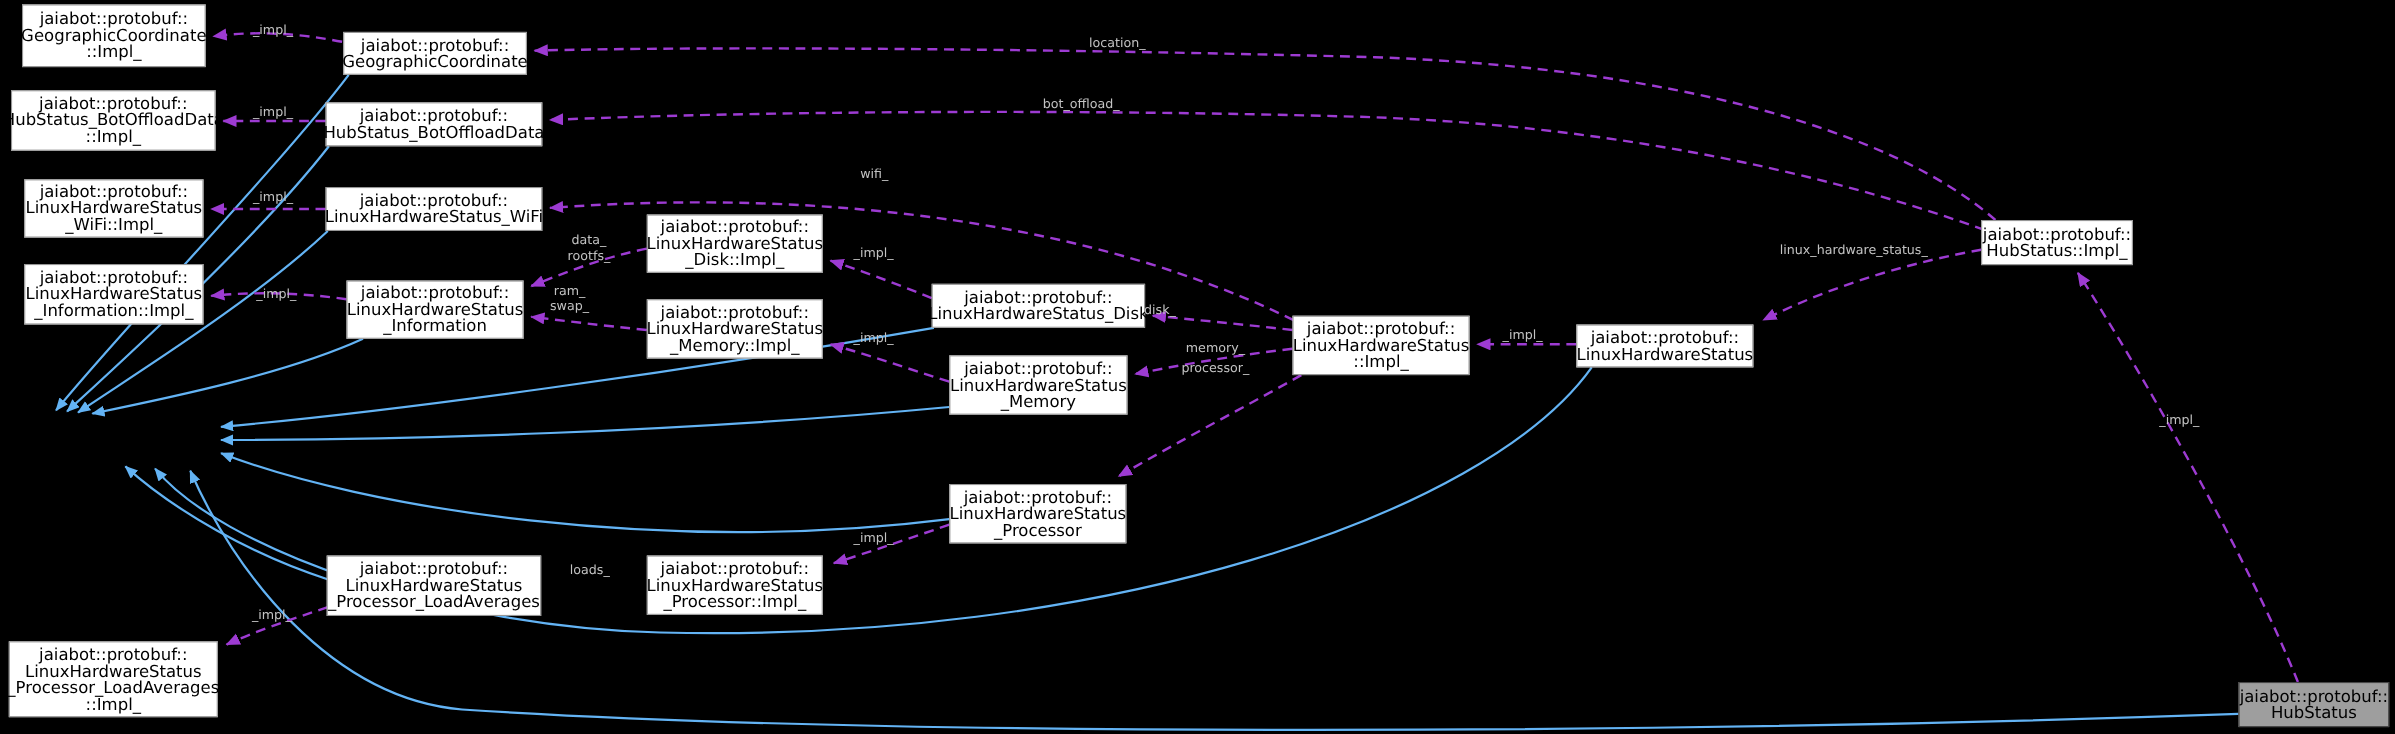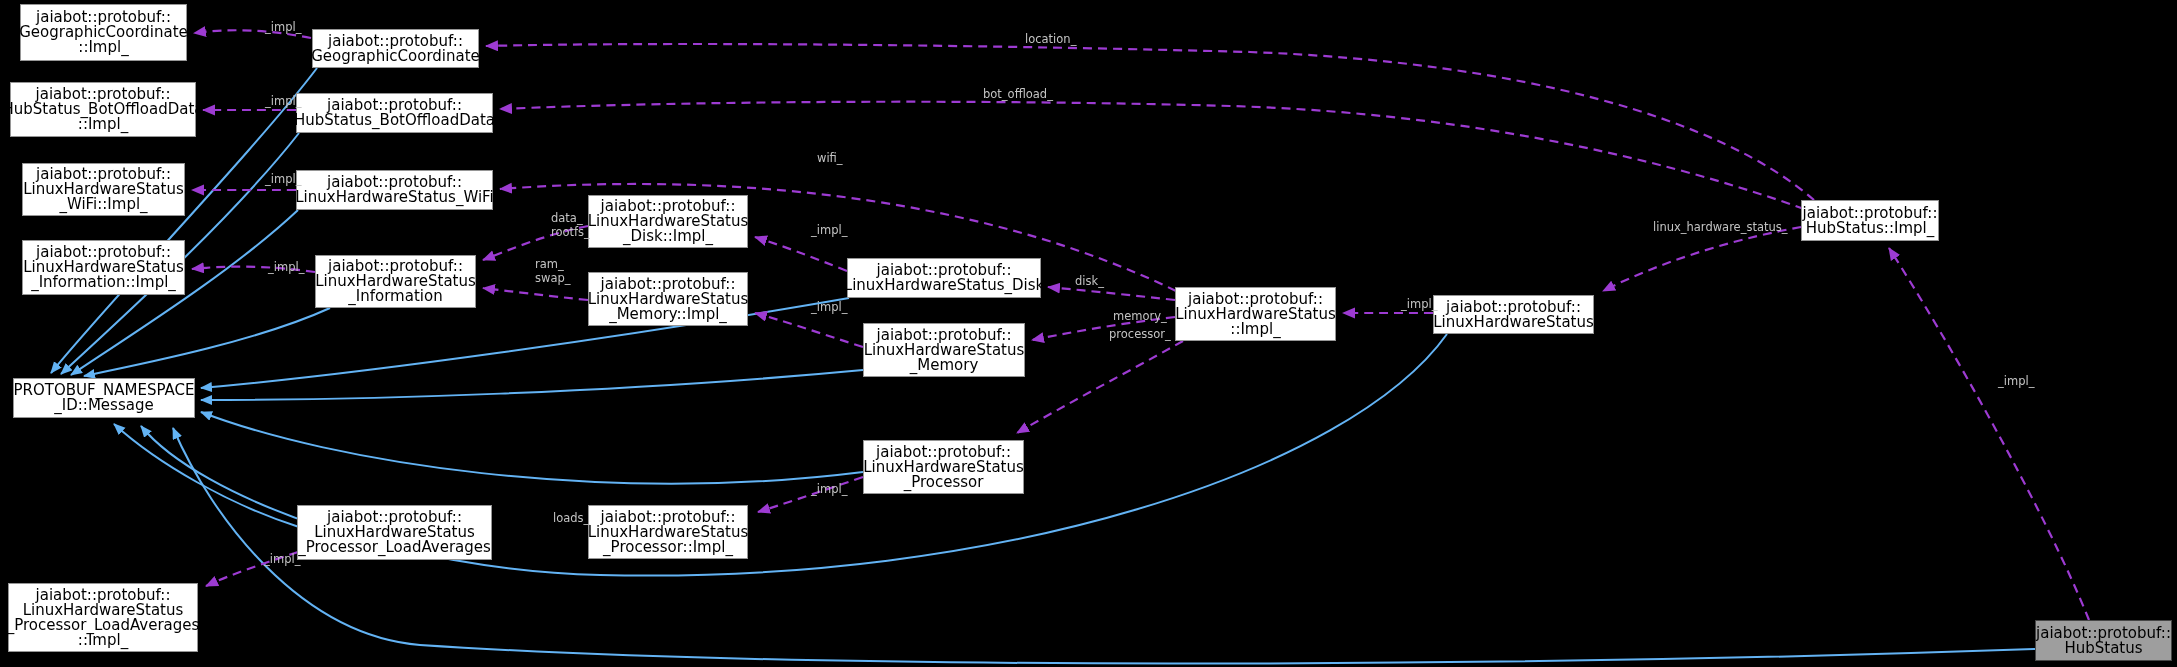--- a/index.html
+++ b/index.html
@@ -10,21 +10,21 @@
   #edges{position:absolute;left:0;top:0;width:2177px;height:667px;}
   .node{
     position:absolute;box-sizing:border-box;background:#ffffff;border:1.4px solid #969696;
     display:flex;align-items:center;justify-content:center;text-align:center;
     color:#000;z-index:2;
   }
   .node-label{white-space:pre-line;font-size:15px;line-height:15px;}
   .node.current{background:#9e9e9e;border:1.6px solid #474747;}
   .edge-label{
     position:absolute;color:#c3c3c3;font-size:11.5px;line-height:13.5px;
-    white-space:pre-line;z-index:3;margin-left:35px;
+    white-space:pre-line;z-index:3;text-align:center;
   }
 </style>
 </head>
 <body>
 
 <div id="stage">
 
   <svg id="edges" viewBox="0 0 2177 667" xmlns="http://www.w3.org/2000/svg">
     <defs>
       <marker id="arrow-blue" markerUnits="userSpaceOnUse" markerWidth="14" markerHeight="12" refX="11" refY="5" orient="auto">
@@ -83,24 +83,20 @@
     </div>
   <div class="node" style="left:22px;top:163px;width:163px;height:53px">
     <span class="node-label">jaiabot::protobuf::
 LinuxHardwareStatus
 _WiFi::Impl_</span>
     </div>
   <div class="node" style="left:22px;top:240px;width:163px;height:55px">
     <span class="node-label">jaiabot::protobuf::
 LinuxHardwareStatus
 _Information::Impl_</span>
-    </div>
-  <div class="node" style="left:13px;top:378px;width:182px;height:40px">
-    <span class="node-label">PROTOBUF_NAMESPACE
-_ID::Message</span>
     </div>
   <div class="node" style="left:8px;top:583px;width:190px;height:69px">
     <span class="node-label">jaiabot::protobuf::
 LinuxHardwareStatus
 _Processor_LoadAverages
 ::Impl_</span>
     </div>
 
   <div class="node" style="left:312px;top:29px;width:167px;height:39px">
     <span class="node-label">jaiabot::protobuf::

